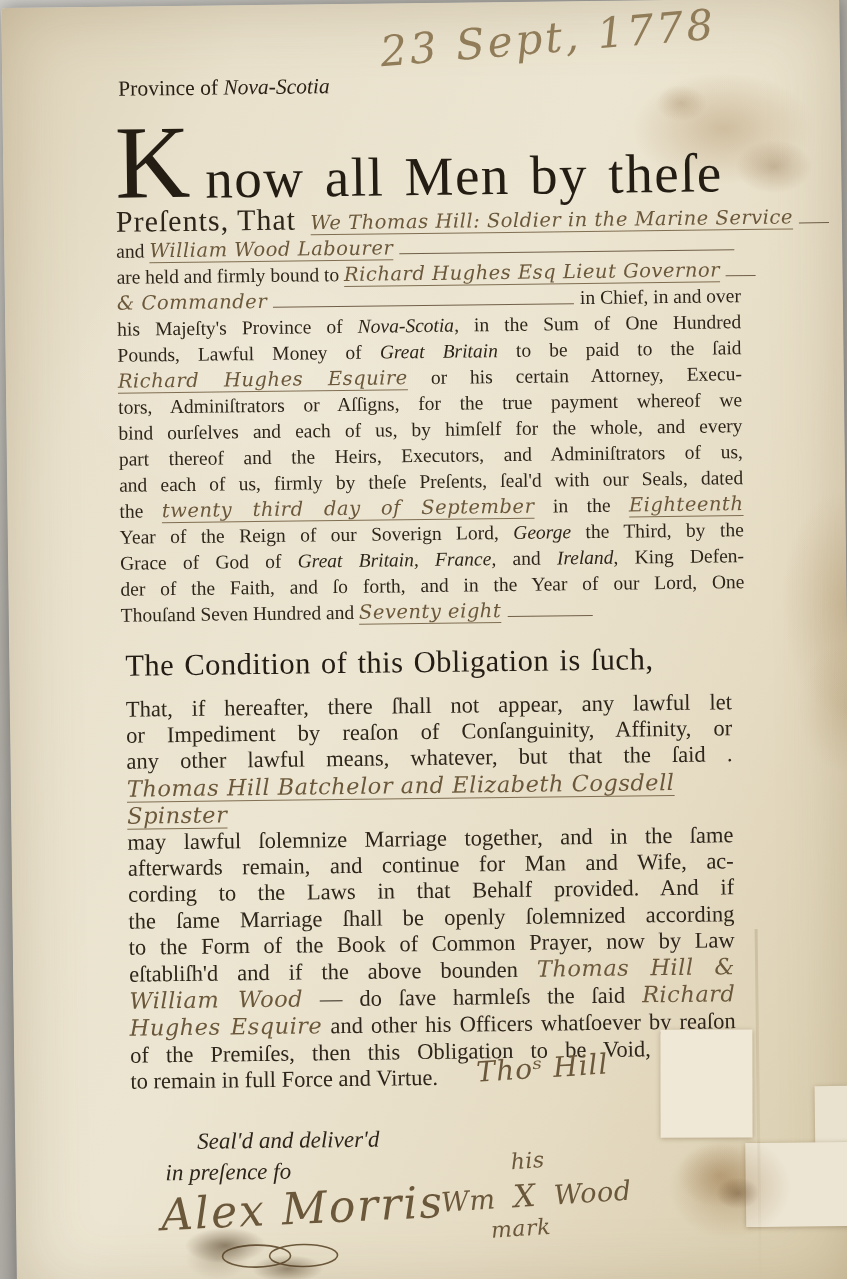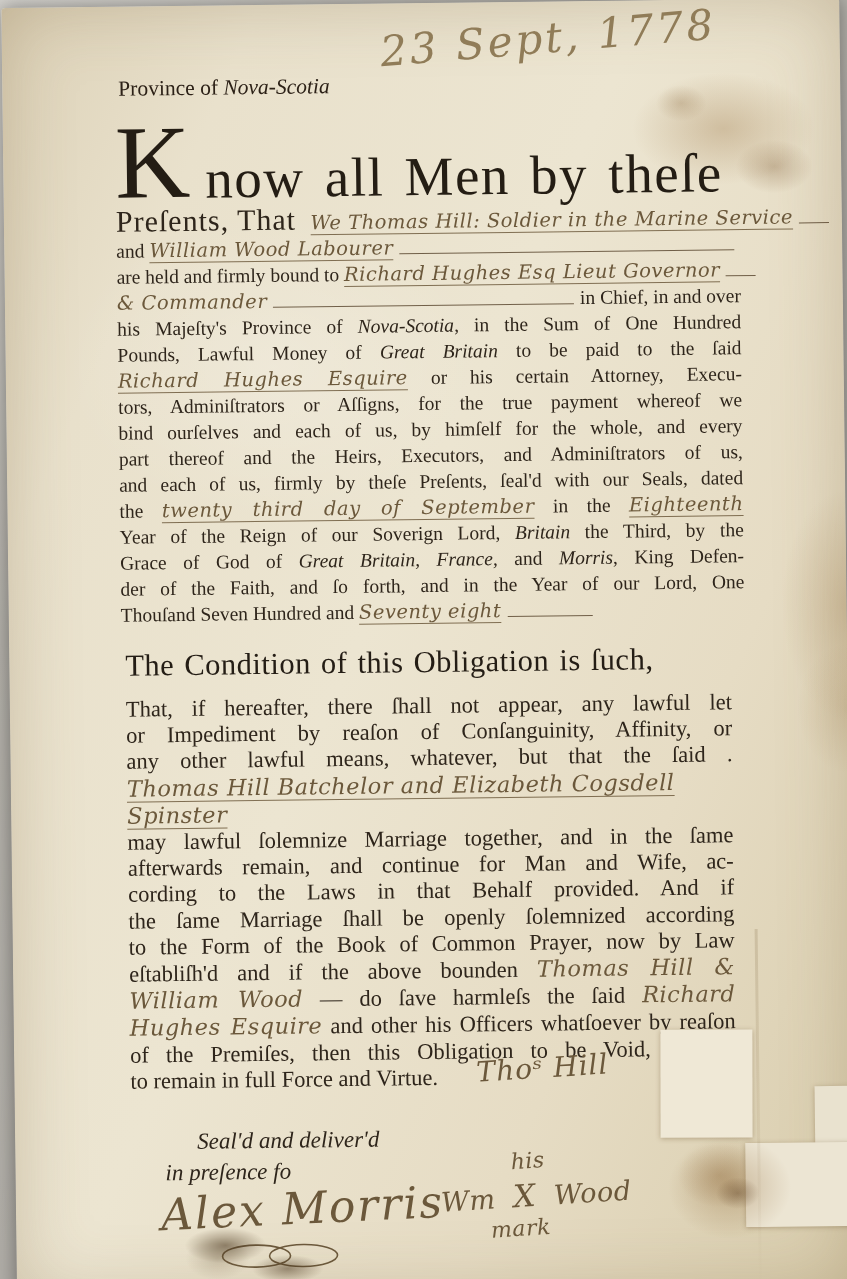--- a/index.html
+++ b/index.html
@@ -111,22 +111,22 @@
         <span class="print">in Chief, in and over</span>
       </div>
       <div class="line justline"><span class="print">his Majeſty's Province of </span><span class="print i">Nova-Scotia</span><span class="print">, in the Sum of One Hundred</span></div>
       <div class="line justline"><span class="print">Pounds, Lawful Money of </span><span class="print i">Great Britain</span><span class="print"> to be paid to the ſaid</span></div>
       <div class="line justline"><span class="hand u">Richard Hughes Esquire</span><span class="print"> or his certain Attorney, Execu-</span></div>
       <div class="line justline"><span class="print">tors, Adminiſtrators or Aſſigns, for the true payment whereof we</span></div>
       <div class="line justline"><span class="print">bind ourſelves and each of us, by himſelf for the whole, and every</span></div>
       <div class="line justline"><span class="print">part thereof and the Heirs, Executors, and Adminiſtrators of us,</span></div>
       <div class="line justline"><span class="print">and each of us, firmly by theſe Preſents, ſeal'd with our Seals, dated</span></div>
       <div class="line justline"><span class="print">the </span><span class="hand u">twenty third day of September</span><span class="print"> in the </span><span class="hand u">Eighteenth</span></div>
-      <div class="line justline"><span class="print">Year of the Reign of our Soverign Lord, </span><span class="print i">Britain</span><span class="print"> the Third, by the</span></div>
-      <div class="line justline"><span class="print">Grace of God of </span><span class="print i">Great Britain, France,</span><span class="print"> and </span><span class="print i">Morris</span><span class="print">, King Defen-</span></div>
+      <div class="line justline"><span class="print">Year of the Reign of our Soverign Lord, </span><span class="print i">George</span><span class="print"> the Third, by the</span></div>
+      <div class="line justline"><span class="print">Grace of God of </span><span class="print i">Great Britain, France,</span><span class="print"> and </span><span class="print i">Ireland</span><span class="print">, King Defen-</span></div>
       <div class="line justline"><span class="print">der of the Faith, and ſo forth, and in the Year of our Lord, One</span></div>
       <div class="line flexline">
         <span class="print">Thouſand Seven Hundred and </span>
         <span class="hand u">Seventy eight</span>
         <span class="rule short"></span>
       </div>
     </div>
 
   <div class="cond-title">The Condition of this Obligation is ſuch,</div>
 

